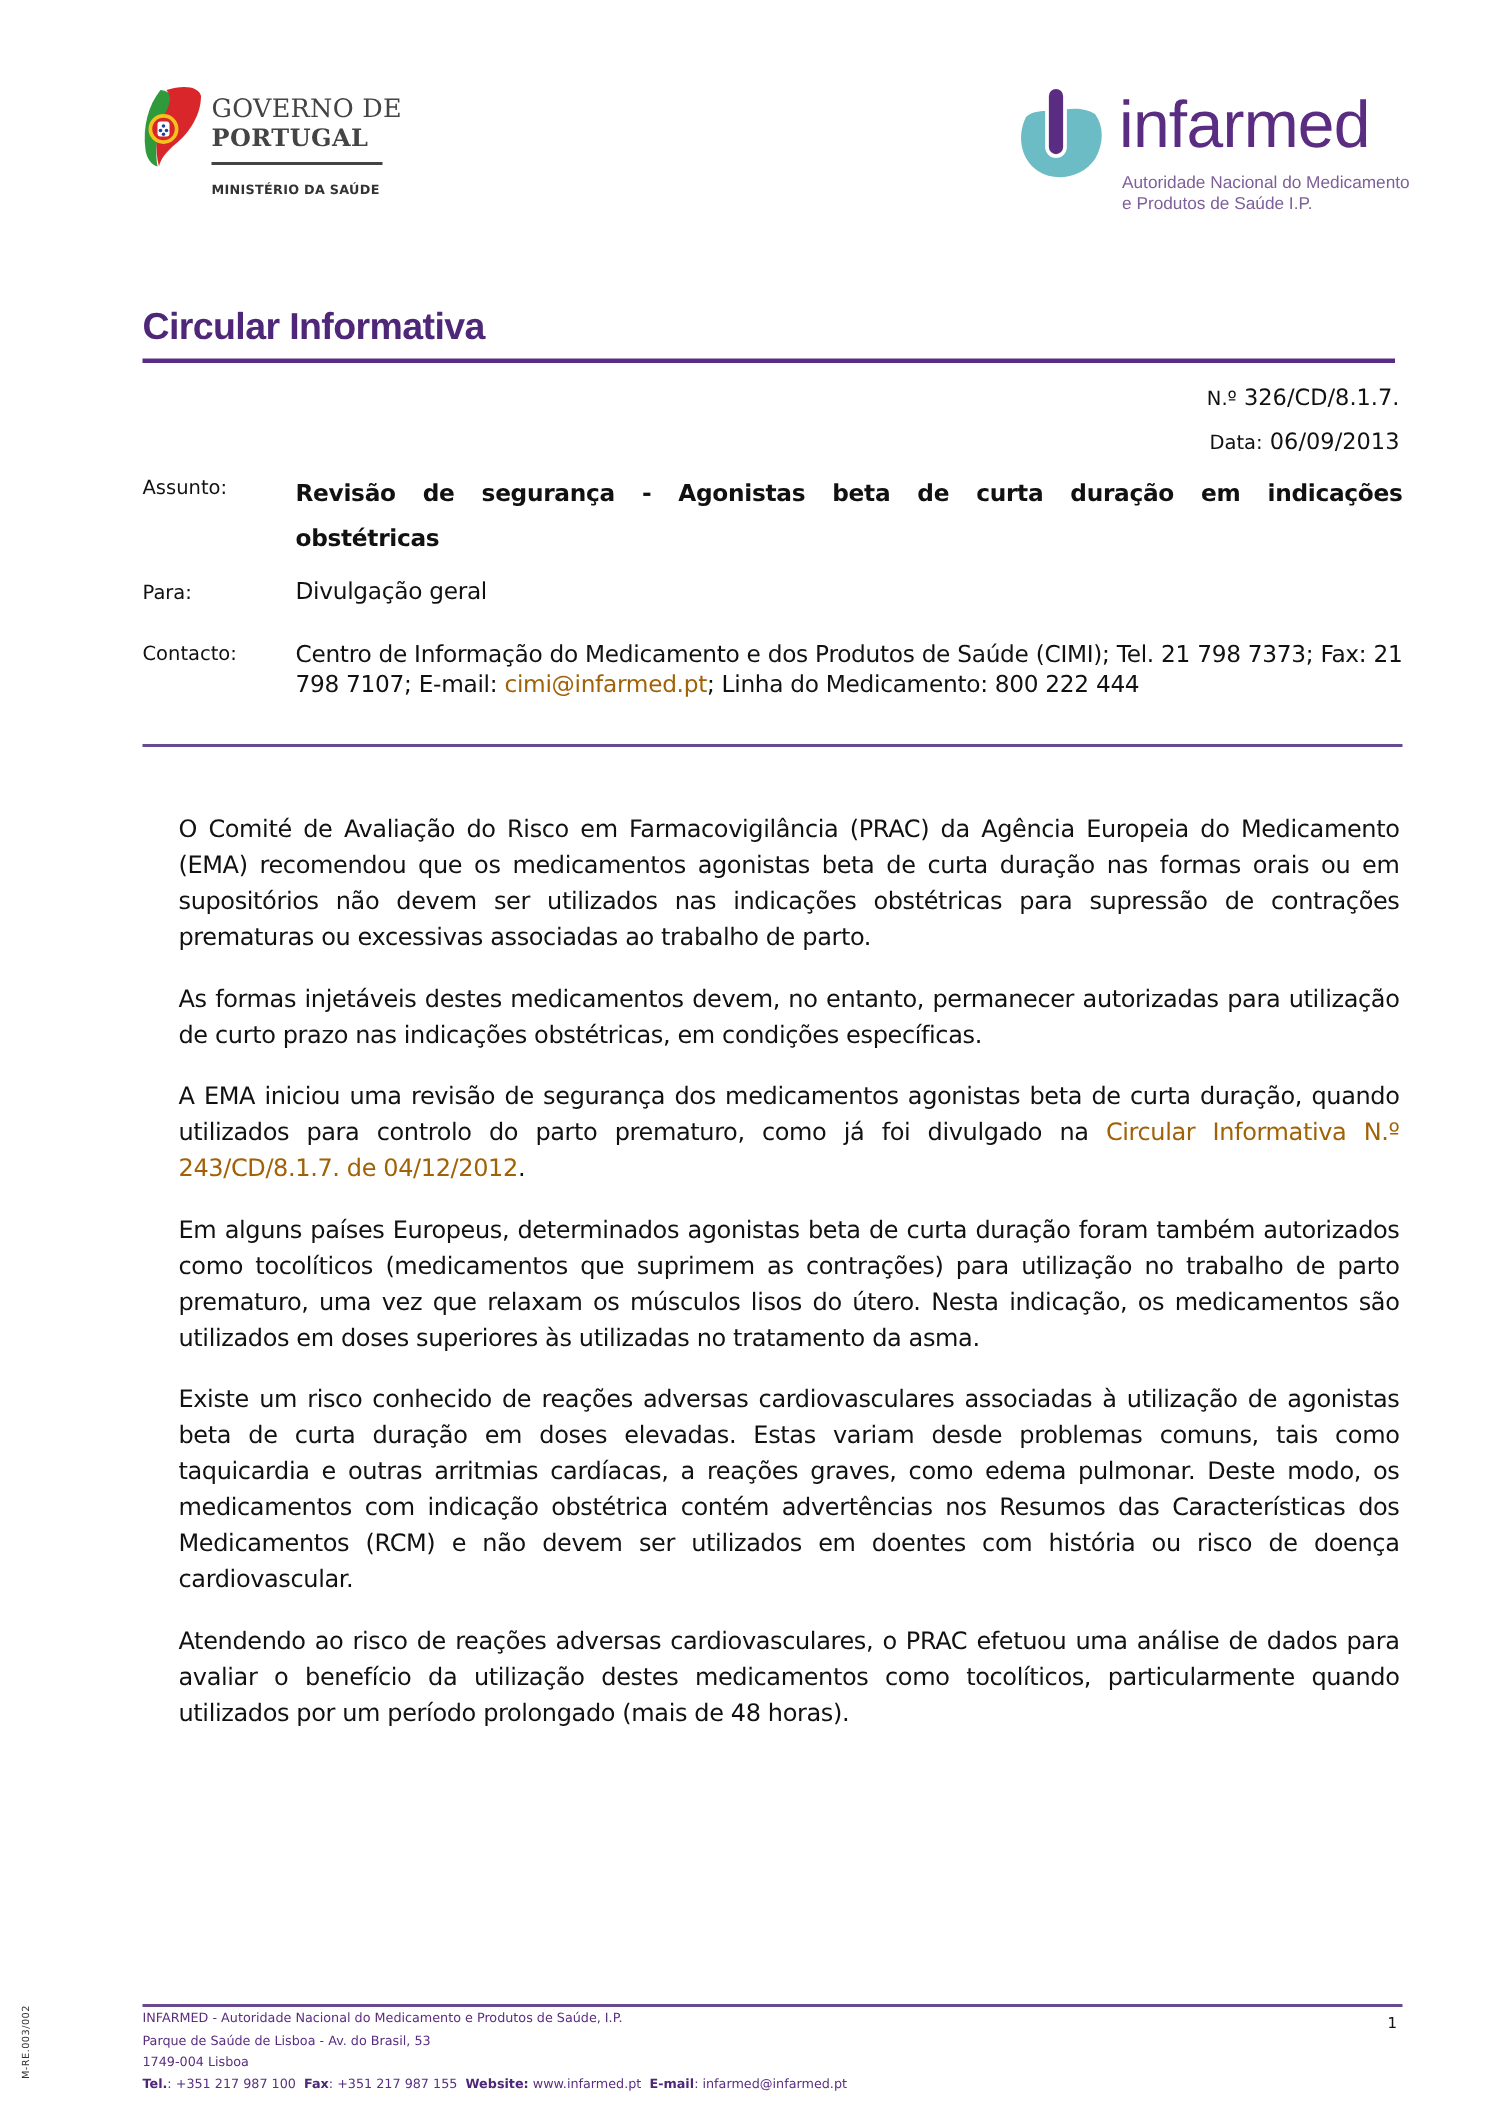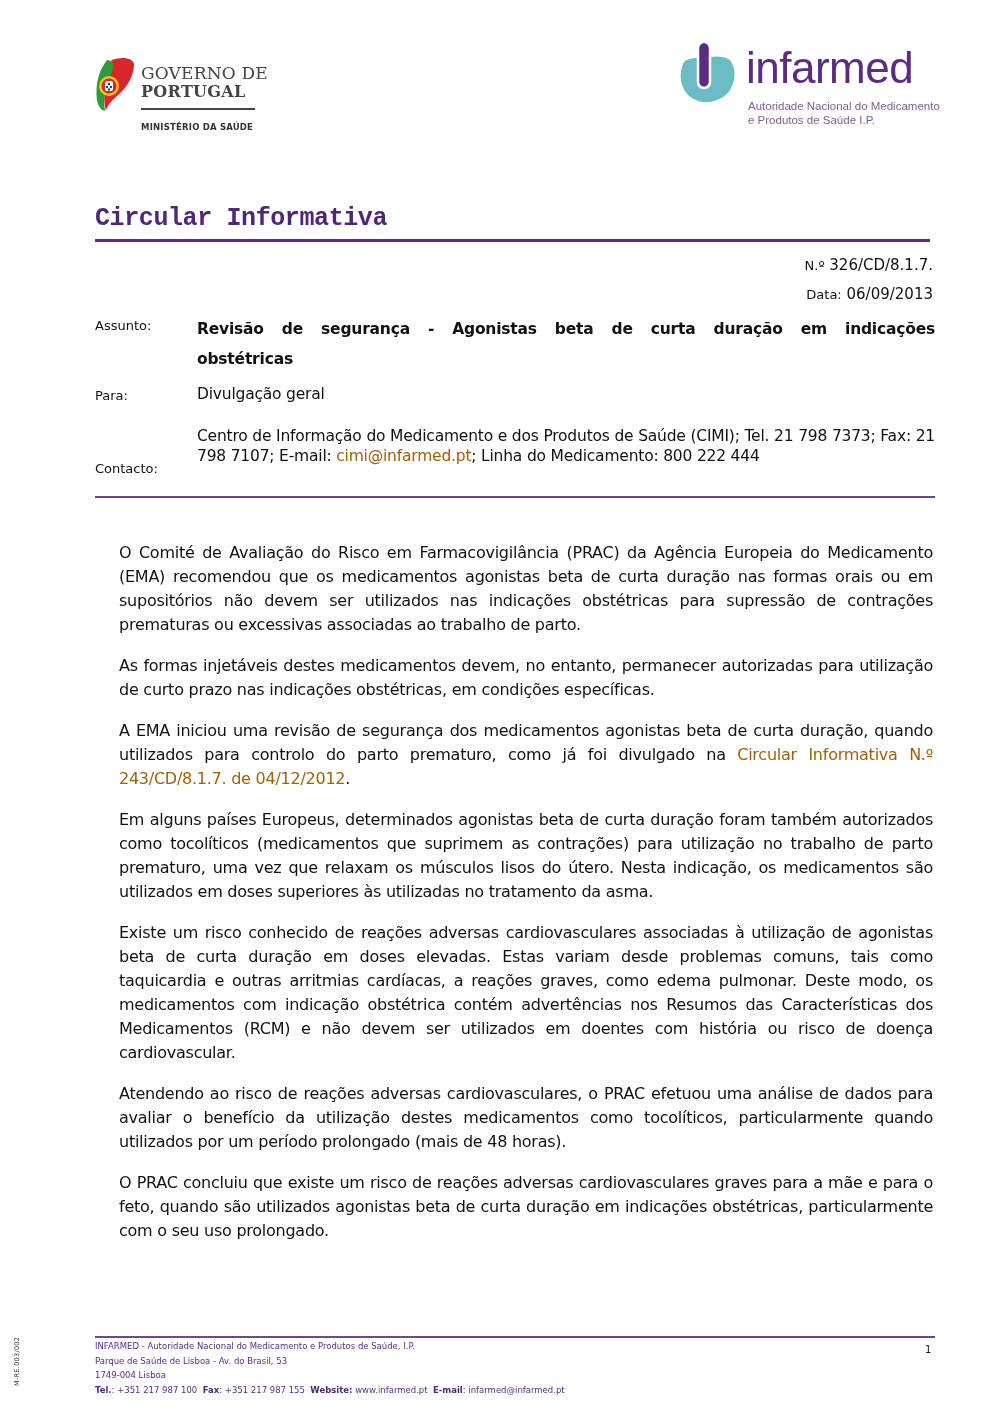--- a/index.html
+++ b/index.html
@@ -7,48 +7,48 @@
     body { position: relative; font-family: "DejaVu Sans", sans-serif; color: #111; overflow: hidden; }
 
     
     .gov-logo { position: absolute; left: 93px; top: 56px; width: 180px; height: 80px; }
     .gov-emblem { position: absolute; left: 0; top: 0; width: 42px; height: 56px; }
     .gov-text1 { position: absolute; left: 48px; top: 8px; font-family: "DejaVu Serif", serif; font-size: 17px; color: #444; letter-spacing: 0.2px; line-height: 18px; }
     .gov-text2 { position: absolute; left: 48px; top: 25px; font-family: "DejaVu Serif", serif; font-weight: bold; font-size: 16px; color: #444; line-height: 22px; letter-spacing: 0.3px; }
     .gov-rule { position: absolute; left: 48px; top: 52px; width: 114px; height: 2px; background: #444; }
     .gov-ministry { position: absolute; left: 48px; top: 66px; font-size: 8.5px; font-weight: bold; color: #333; letter-spacing: 0.2px; }
 
-    .inf-logo { position: absolute; left: 676px; top: 40px; width: 270px; height: 90px; }
+    .inf-logo { position: absolute; left: 676px; top: 56px; width: 270px; height: 90px; }
     .inf-symbol { position: absolute; left: 0; top: 0; width: 62px; height: 66px; }
     .inf-word { position: absolute; left: 70px; top: 4px; font-family: "Liberation Sans", sans-serif; font-size: 44px; color: #5b2d82; line-height: 48px; letter-spacing: -0.5px; }
     .inf-sub1, .inf-sub2 { position: absolute; left: 72px; font-family: "Liberation Sans", sans-serif; font-size: 11.5px; color: #7e5f9a; line-height: 14px; }
     .inf-sub1 { top: 59px; }
     .inf-sub2 { top: 73px; }
 
     
-    .doc-title { position: absolute; left: 95px; top: 204px; font-family: Liberation Mono, monospace; font-weight: bold; font-size: 25px; color: #4f2779; letter-spacing: -0.4px; }
+    .doc-title { position: absolute; left: 95px; top: 204px; font-family: Liberation Sans, sans-serif; font-weight: bold; font-size: 25px; color: #4f2779; letter-spacing: -0.4px; }
     .title-rule { position: absolute; left: 95px; top: 239px; width: 835px; height: 3px; background: #5b2d82; }
 
     .meta-right { position: absolute; right: 67px; font-family: "DejaVu Sans", sans-serif; font-size: 15px; color: #111; text-align: right; }
     .meta-num { top: 256px; }
     .meta-date { top: 285px; }
     .meta-label-sm { font-size: 13px; }
 
     
     .info-row { position: absolute; left: 95px; width: 840px; }
     .info-label { position: absolute; left: 0; top: 0; font-size: 13px; color: #111; }
     .info-value { position: absolute; left: 102px; width: 738px; font-size: 15.5px; color: #111; text-align: justify; letter-spacing: -0.2px; }
     .row-assunto { top: 314px; }
     .row-assunto .info-label { top: 4px; }
     .row-assunto .info-value { font-weight: bold; line-height: 30px; text-align-last: left; }
     .row-assunto .info-value .first-line { display: block; text-align: justify; text-align-last: justify; }
     .row-para { top: 385px; }
     .row-para .info-label { top: 3px; }
     .row-contacto { top: 426px; }
-    .row-contacto .info-label { top: 3px; margin-top: 32px; }
+    .row-contacto .info-label { top: 3px; }
     .row-contacto .info-value { line-height: 20px; }
     .link { color: #a16207; cursor: pointer; }
     .info-rule { position: absolute; left: 95px; top: 496px; width: 840px; height: 2px; background: #6a4a8e; }
 
     
     .body-text { position: absolute; left: 95px; top: 541px; width: 838px; }
     .para { font-size: 16px; line-height: 24px; text-align: justify; color: #111; margin-bottom: 17px; letter-spacing: -0.25px; margin-left: 24px; }
 
     
     .footer-rule { position: absolute; left: 95px; top: 1336px; width: 840px; height: 2px; background: #6a4a8e; }
@@ -120,21 +120,20 @@
 
 <div class="info-rule"></div>
 
 <div class="body-text">
   <p class="para">O Comité de Avaliação do Risco em Farmacovigilância (PRAC) da Agência Europeia do Medicamento (EMA) recomendou que os medicamentos agonistas beta de curta duração nas formas orais ou em supositórios não devem ser utilizados nas indicações obstétricas para supressão de contrações prematuras ou excessivas associadas ao trabalho de parto.</p>
   <p class="para">As formas injetáveis destes medicamentos devem, no entanto, permanecer autorizadas para utilização de curto prazo nas indicações obstétricas, em condições específicas.</p>
   <p class="para"><span>A EMA iniciou uma revisão de segurança dos medicamentos agonistas beta de curta duração, quando utilizados para controlo do parto prematuro, como já foi divulgado na </span><a class="link">Circular Informativa N.º 243/CD/8.1.7. de 04/12/2012</a><span>.</span></p>
   <p class="para">Em alguns países Europeus, determinados agonistas beta de curta duração foram também autorizados como tocolíticos (medicamentos que suprimem as contrações) para utilização no trabalho de parto prematuro, uma vez que relaxam os músculos lisos do útero. Nesta indicação, os medicamentos são utilizados em doses superiores às utilizadas no tratamento da asma.</p>
   <p class="para">Existe um risco conhecido de reações adversas cardiovasculares associadas à utilização de agonistas beta de curta duração em doses elevadas. Estas variam desde problemas comuns, tais como taquicardia e outras arritmias cardíacas, a reações graves, como edema pulmonar. Deste modo, os medicamentos com indicação obstétrica contém advertências nos Resumos das Características dos Medicamentos (RCM) e não devem ser utilizados em doentes com história ou risco de doença cardiovascular.</p>
   <p class="para">Atendendo ao risco de reações adversas cardiovasculares, o PRAC efetuou uma análise de dados para avaliar o benefício da utilização destes medicamentos como tocolíticos, particularmente quando utilizados por um período prolongado (mais de 48 horas).</p>
-  <p class="para">O PRAC concluiu que existe um risco de reações adversas cardiovasculares graves para a mãe e para o feto, quando são utilizados agonistas beta de curta duração em indicações obstétricas, particularmente com o seu uso prolongado.</p>
 </div>
 
 <div class="footer-rule"></div>
 <div class="footer">
   <div>INFARMED - Autoridade Nacional do Medicamento e Produtos de Saúde, I.P.</div>
   <div>Parque de Saúde de Lisboa - Av. do Brasil, 53</div>
   <div>1749-004 Lisboa</div>
   <div>
     <b>Tel.</b><span>: +351 217 987 100</span>&nbsp;&nbsp;<b>Fax</b><span>: +351 217 987 155</span>&nbsp;&nbsp;<b>Website:</b><span> www.infarmed.pt</span>&nbsp;&nbsp;<b>E-mail</b><span>: infarmed@infarmed.pt</span>
   </div>

